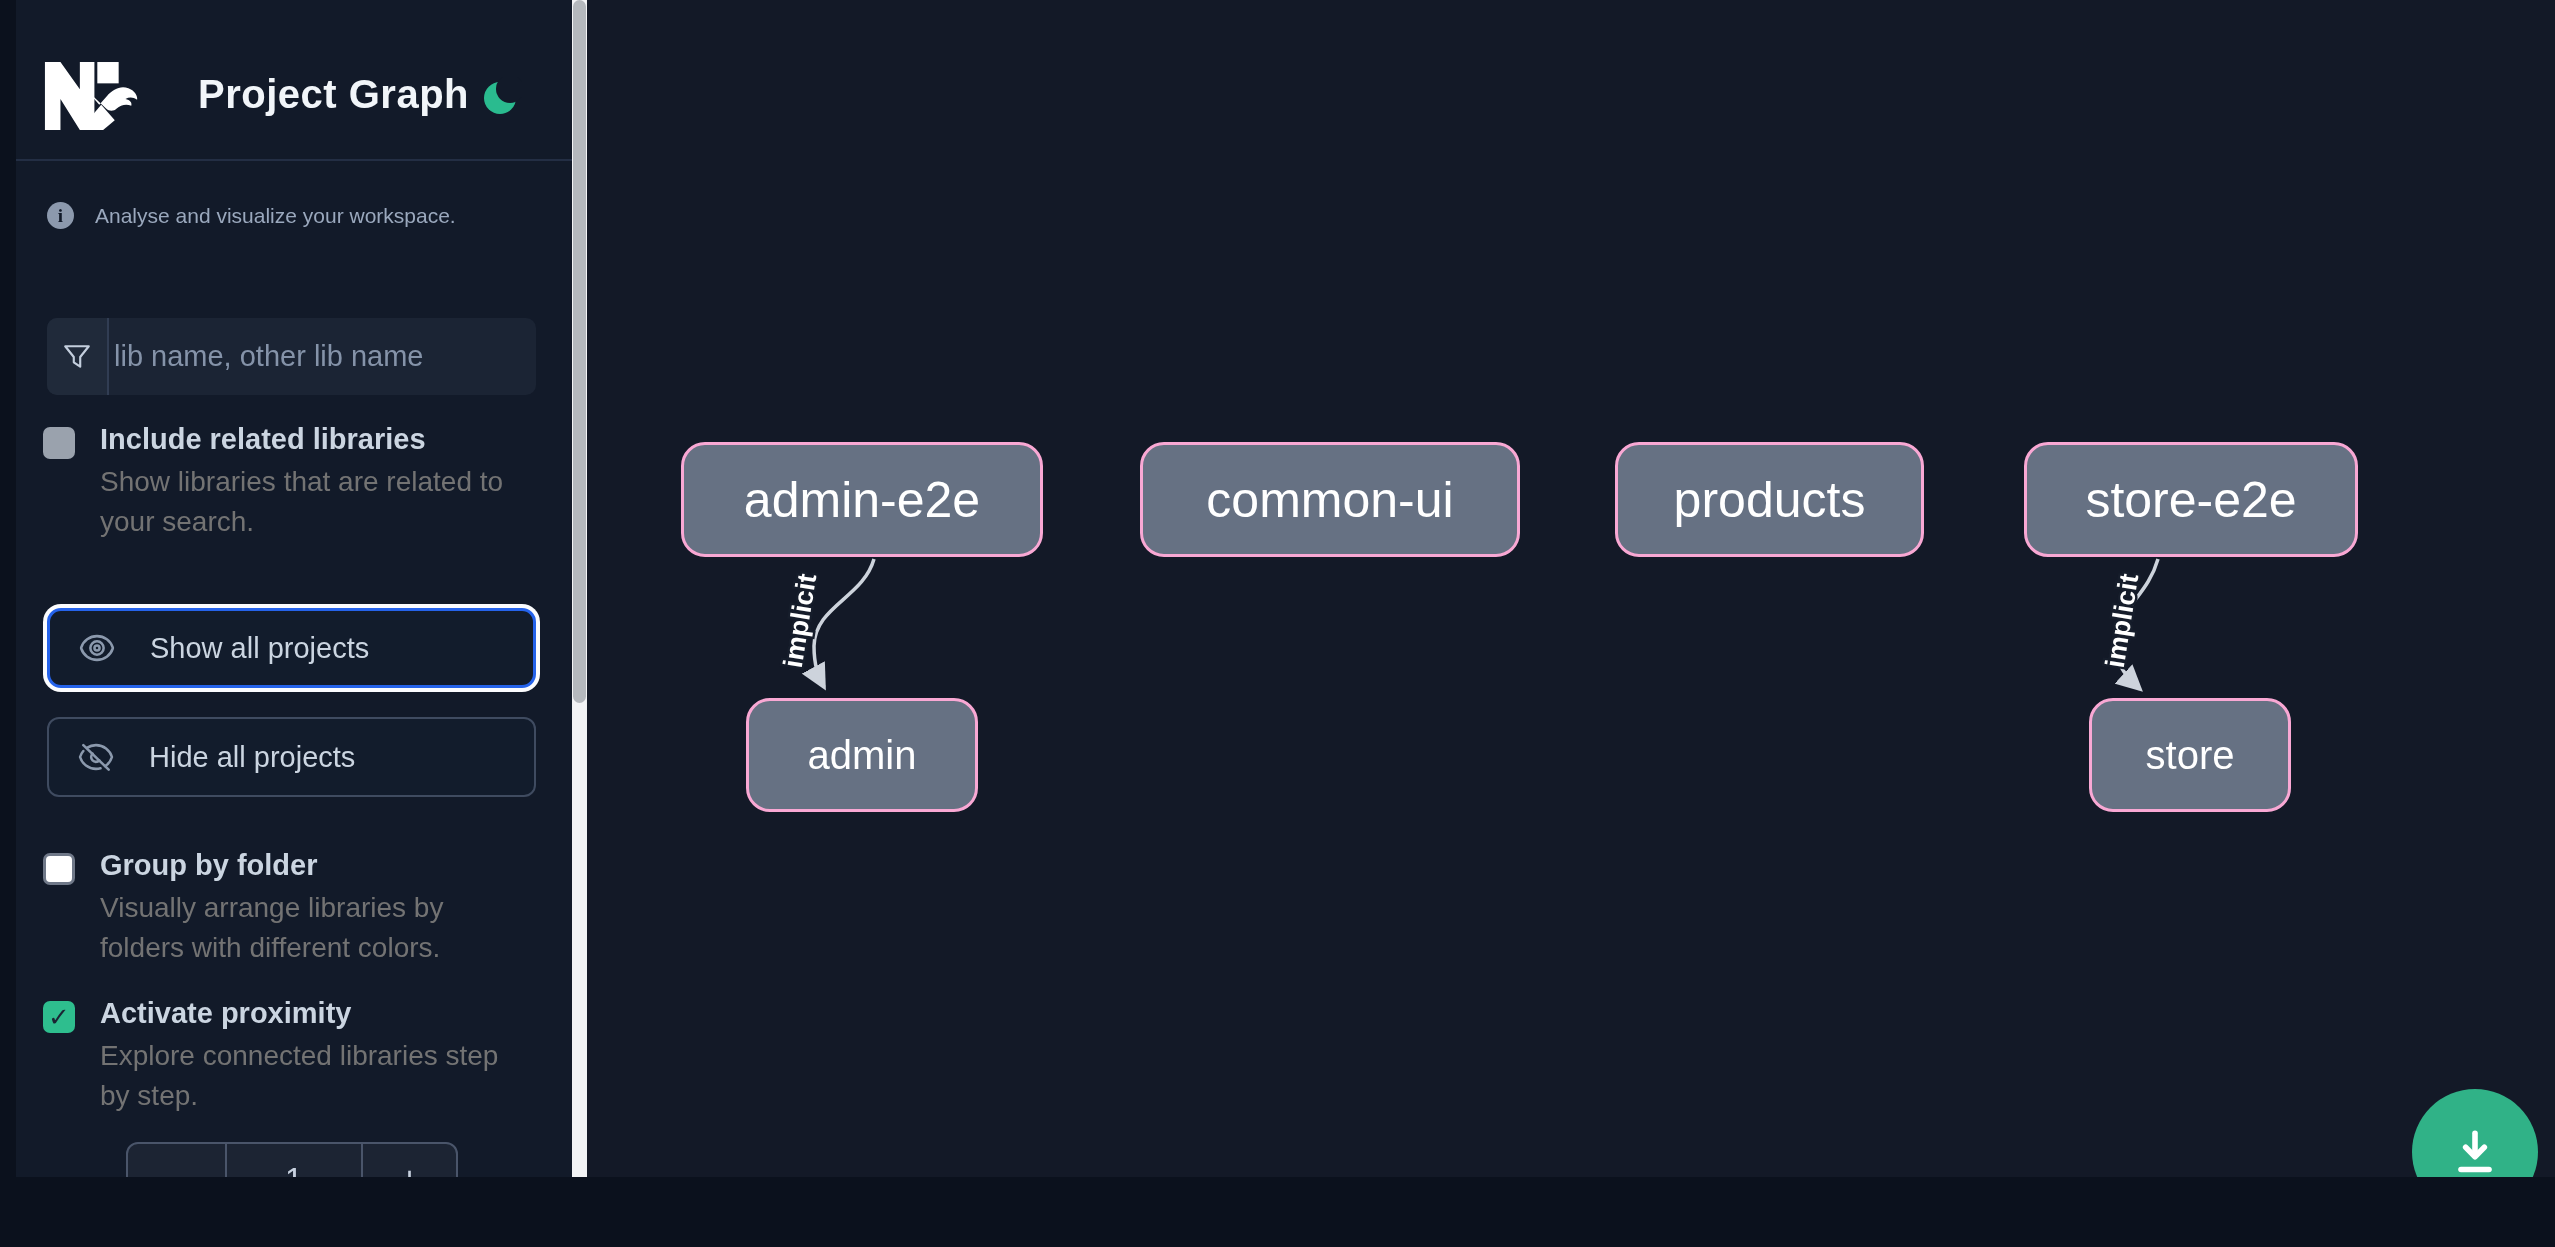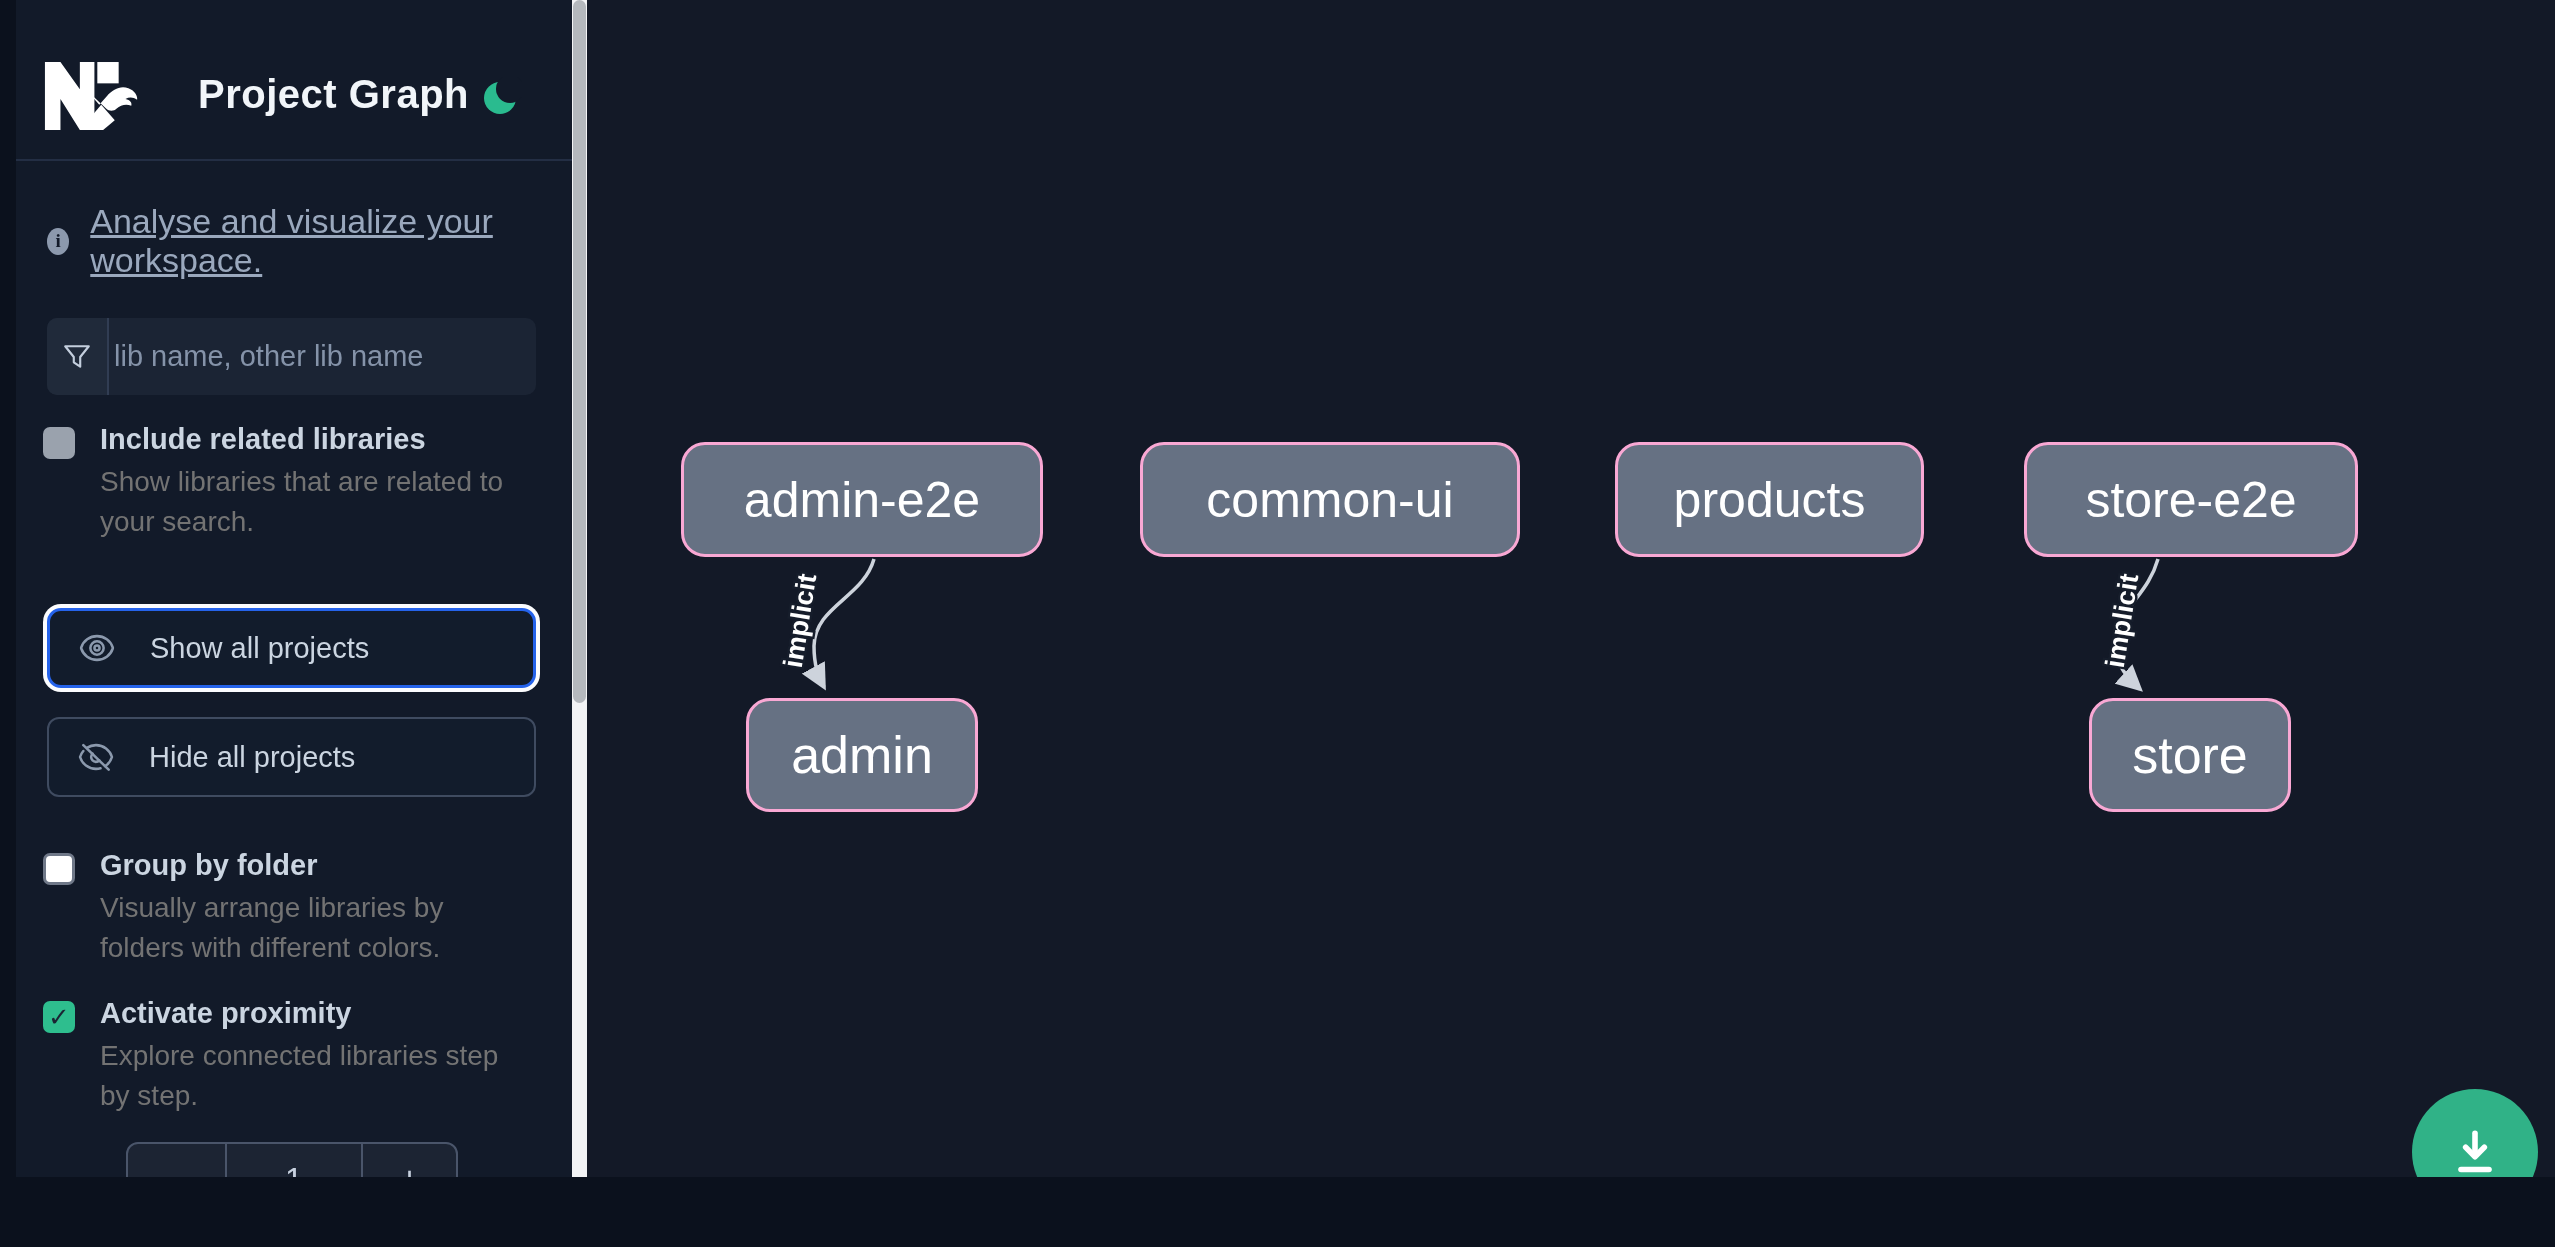--- a/index.html
+++ b/index.html
@@ -9,21 +9,21 @@
 
   
   #sidebar { position:absolute; left:0; top:0; width:556px; height:1247px; background:#121a29; }
   #sb-header { position:absolute; left:0; top:0; width:556px; height:161px; border-bottom:2px solid #232e44; }
   #nx-logo { position:absolute; left:27px; top:60px; width:97px; height:70px; }
   #app-title { position:absolute; left:182px; top:72px; font-size:40px; font-weight:700; color:#f1f5f9; letter-spacing:0.5px; }
   #theme-toggle { position:absolute; left:464px; top:76px; width:44px; height:44px; background:none; border:none; cursor:pointer; }
 
   #info-row { position:absolute; left:31px; top:202px; display:flex; align-items:center; gap:21px; }
   .info-icon { width:27px; height:27px; border-radius:50%; background:#8c99ad; color:#121a29; font-size:19px; font-weight:700; display:flex; align-items:center; justify-content:center; font-family:"Liberation Serif",serif; }
-  #tagline { font-size:34px; color:#9aa8bd;text-decoration:underline; }
+  #tagline { font-size:21px; color:#9aa8bd; }
 
   #search-box { position:absolute; left:31px; top:318px; width:489px; height:77px; background:#1b2434; border-radius:10px; display:flex; overflow:hidden; }
   #funnel-cell { width:62px; height:77px; display:flex; align-items:center; justify-content:center; background:#202a3a; border-right:2px solid #313d53; }
   #search-input { flex:1; background:transparent; border:none; outline:none; color:#cbd5e1; font-size:29px; padding:0 5px; font-family:inherit; }
   #search-input::placeholder { color:#8593a9; }
 
   .toggle-block { position:absolute; left:27px; width:500px; }
   .cb { position:absolute; left:0; top:5px; width:32px; height:32px; border-radius:7px; }
   .cb-gray { background:#9aa2ad; }
   .cb-white { background:#ffffff; border:3px solid #6f7888; }
@@ -43,21 +43,21 @@
   .step-btn.plus { flex:1; }
 
   
   #sb-scroll-track { position:absolute; left:556px; top:0; width:15px; height:1247px; background:#f2f3f5; }
   #sb-scroll-thumb { position:absolute; left:1px; top:0; width:13px; height:703px; background:#b4b8bd; border-radius:7px; }
 
   
   #graph { position:absolute; left:571px; top:0; width:1984px; height:1247px; background:#131927; }
   .node { position:absolute; background:#667183; border:3px solid #f9a8d4; border-radius:24px; color:#ffffff; display:flex; align-items:center; justify-content:center; cursor:pointer; }
   .node-lg { font-size:50px; }
-  .node-sm { font-size:52px; }
+  .node-sm { font-size:40px; }
   #edges { position:absolute; left:0; top:0; width:1984px; height:1247px; pointer-events:none; }
   .edge-label { font-size:27px; font-weight:700; fill:#ffffff; stroke:#161d2b; stroke-width:5px; paint-order:stroke; font-family:"Liberation Sans",sans-serif; }
 
   
   #fab { position:absolute; left:2396px; top:1089px; width:126px; height:126px; border-radius:50%; background:#30b287; border:none; display:flex; align-items:center; justify-content:center; cursor:pointer; }
 </style>
 </head>
 <body>
 
 <div id="app">

